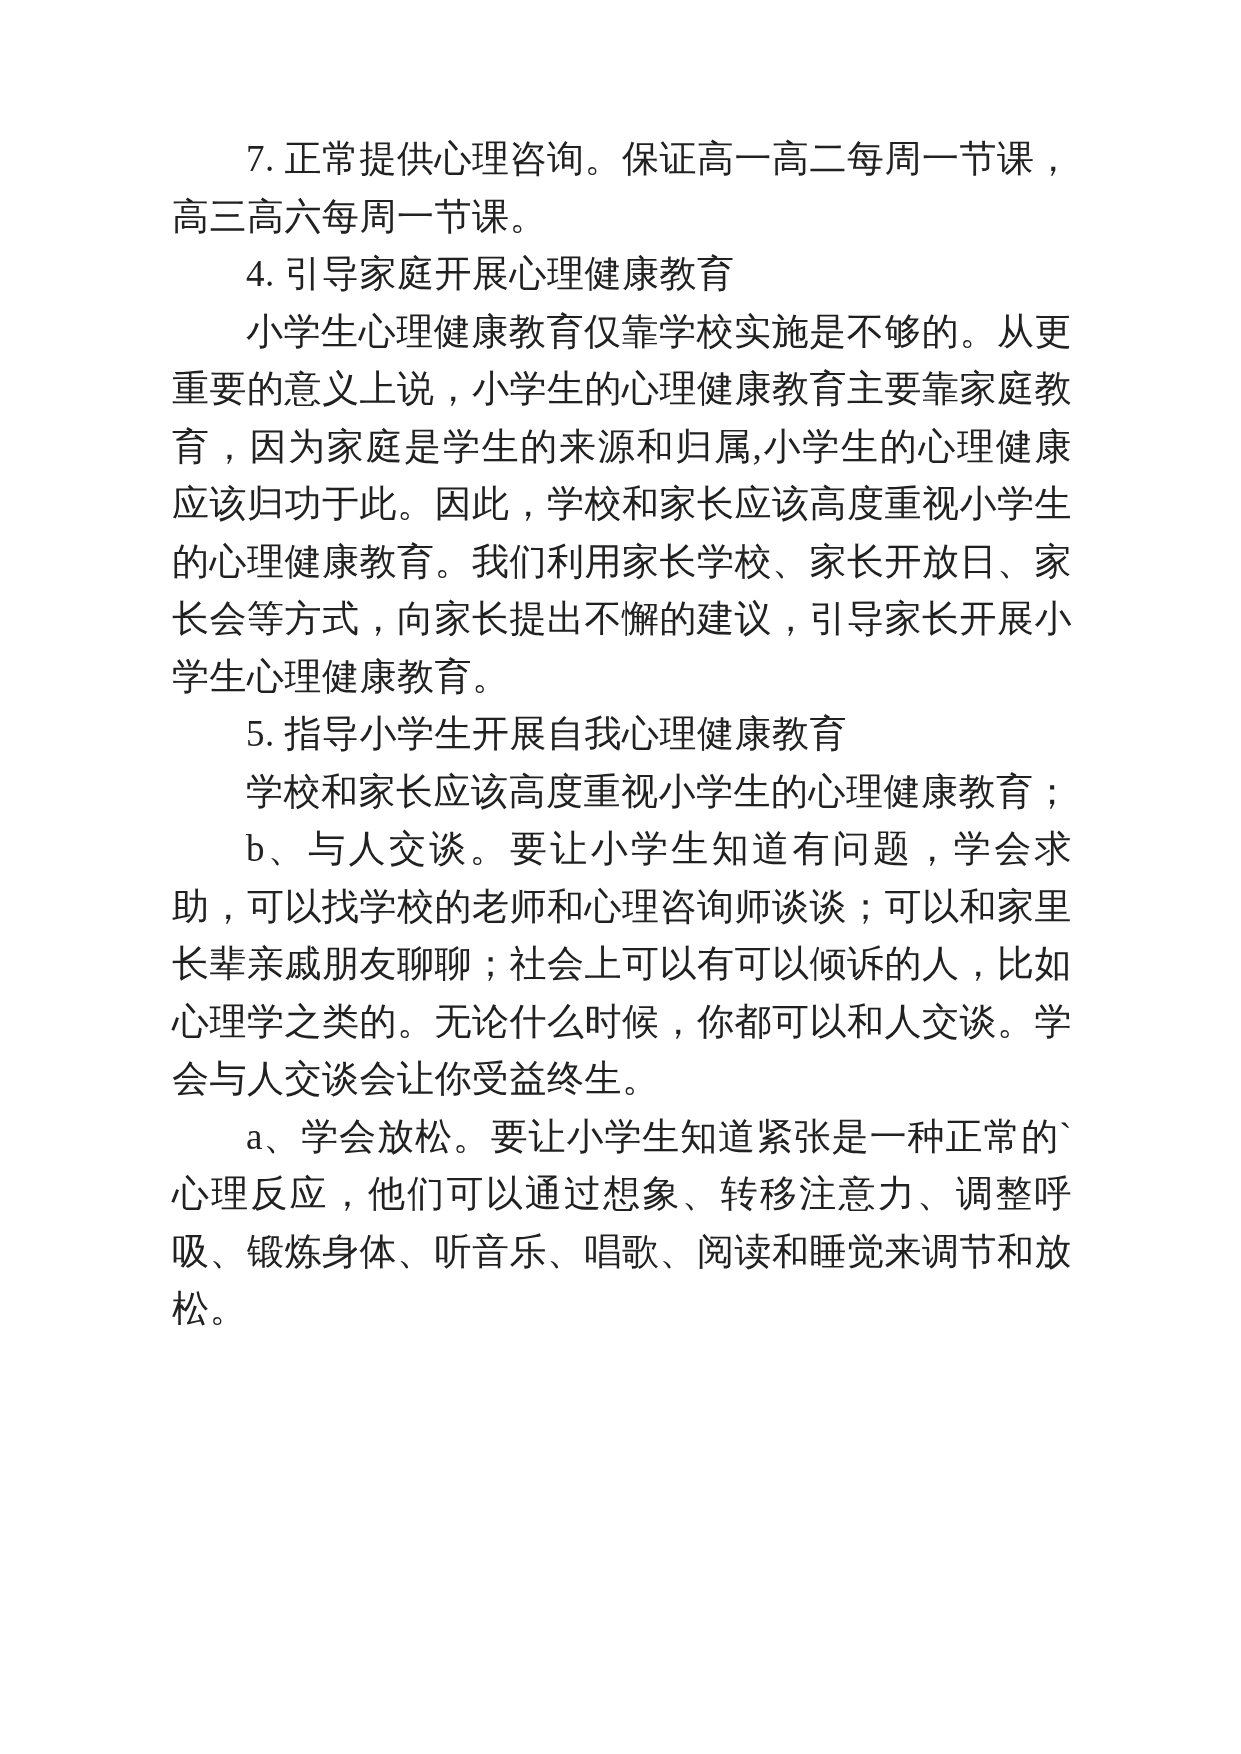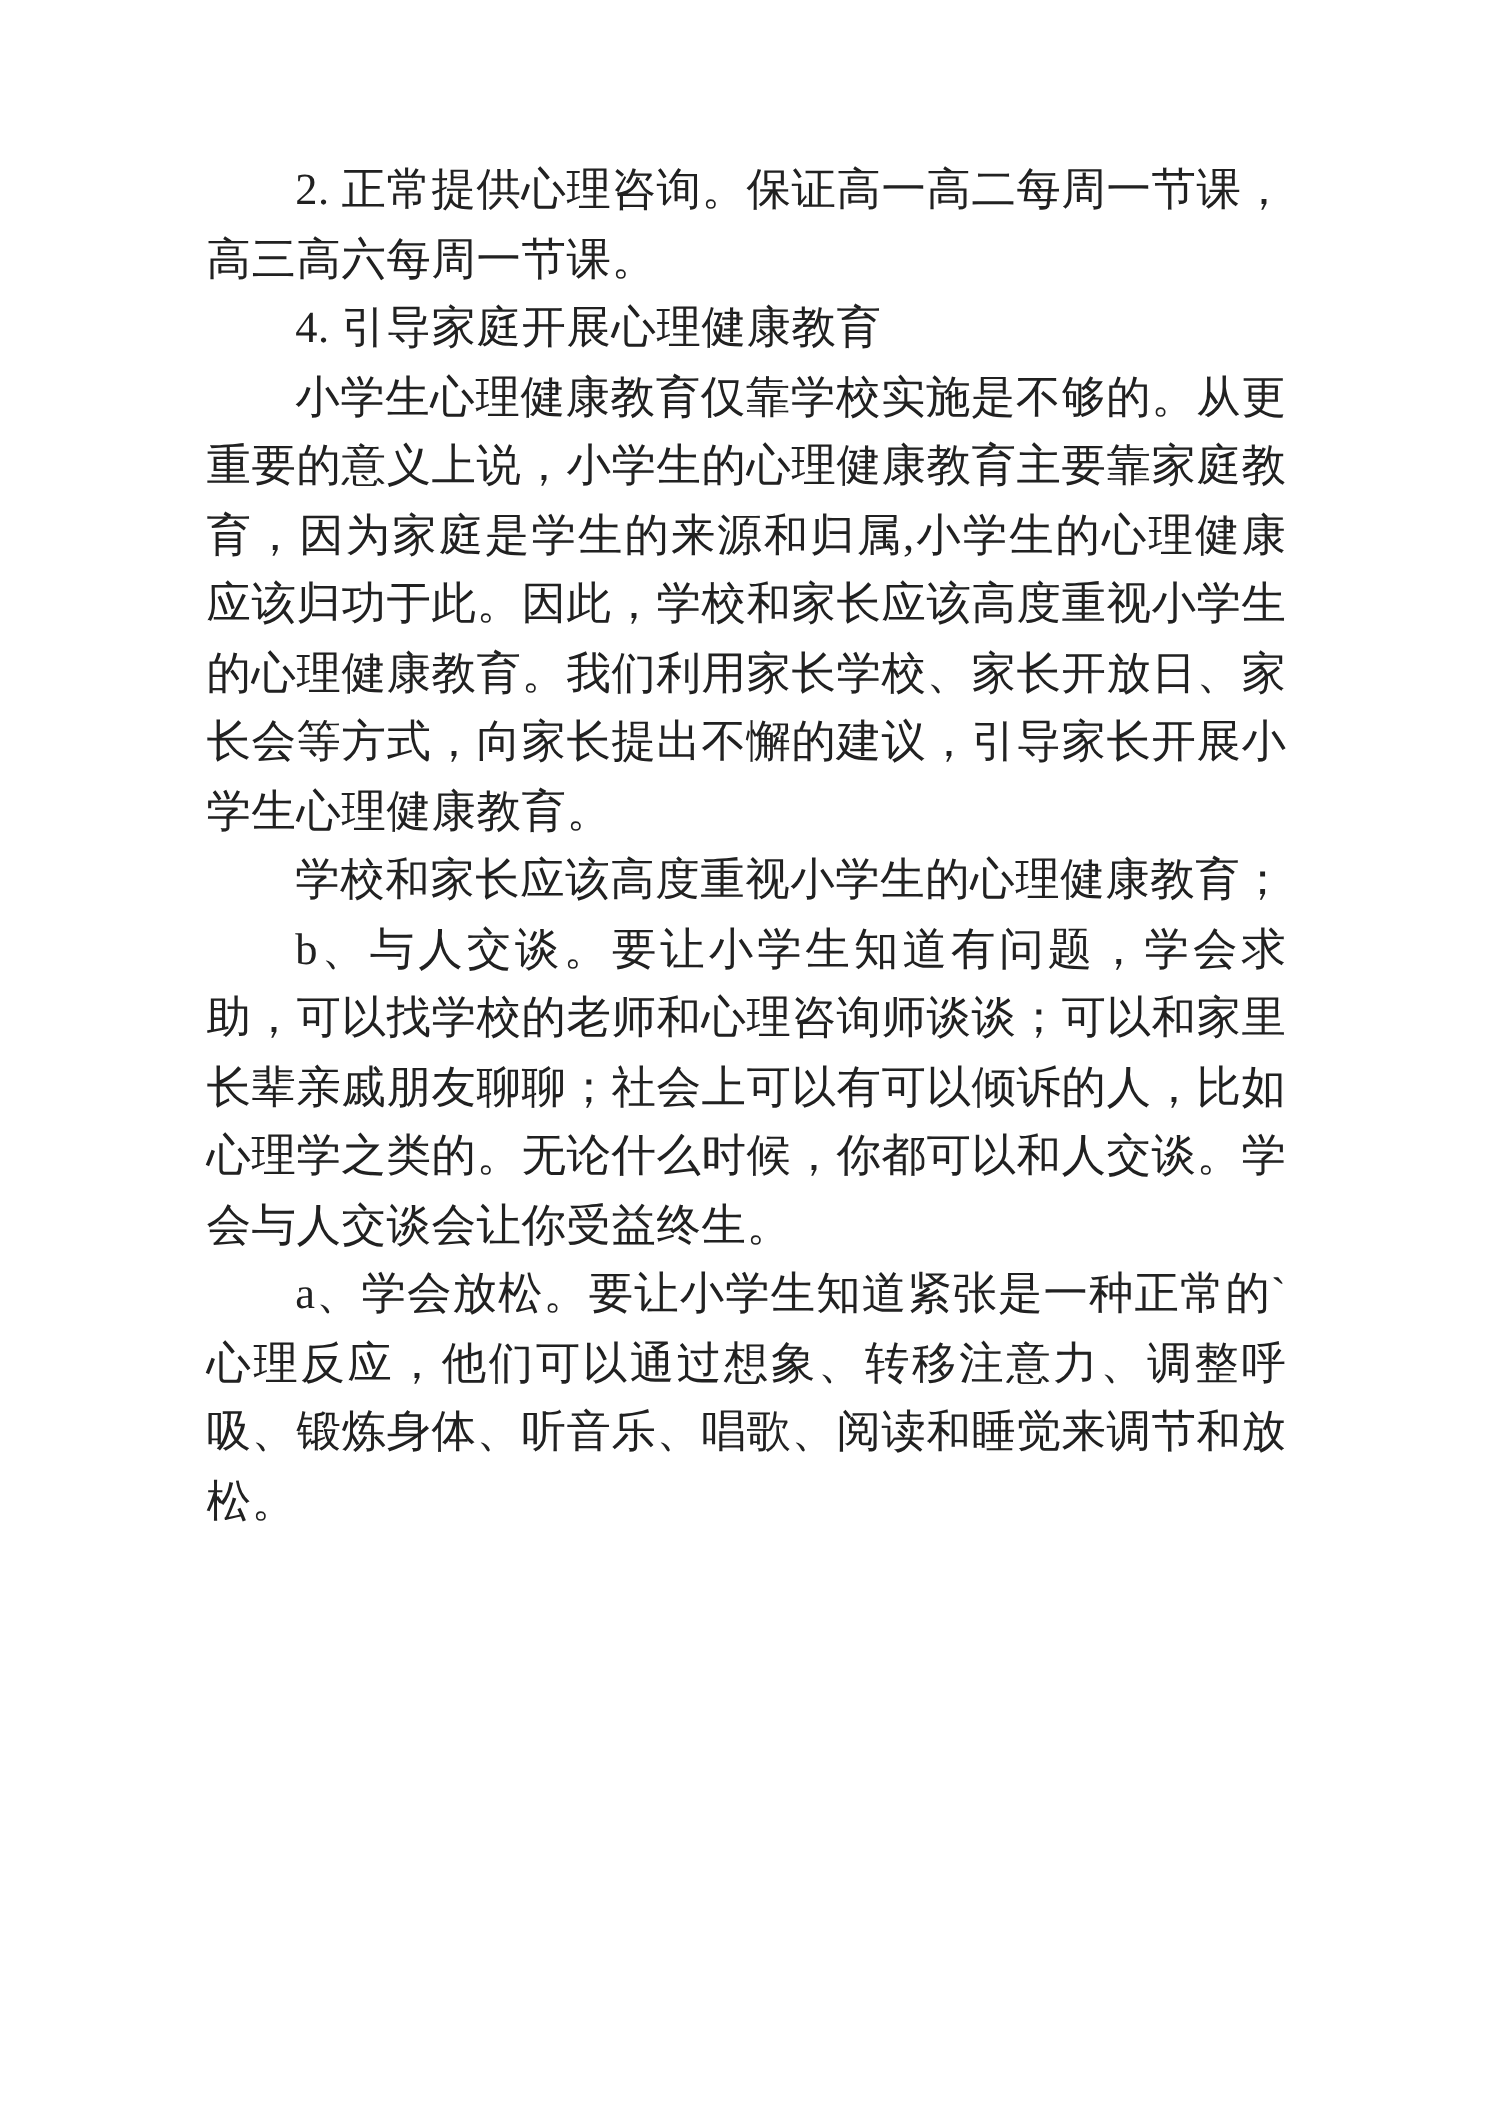--- a/index.html
+++ b/index.html
@@ -38,20 +38,21 @@
     padding: 0;
     text-indent: 2em;
     word-break: break-all;
   }
 </style>
 </head>
 <body>
 
 <div class="page">
   <div class="text-block">
-    <p>2. 正常提供心理咨询。保证高一高二每周一节课，高三高六每周一节课。</p>
+    <p>7. 正常提供心理咨询。保证高一高二每周一节课，高三高六每周一节课。</p>
     <p>4. 引导家庭开展心理健康教育</p>
     <p>小学生心理健康教育仅靠学校实施是不够的。从更重要的意义上说，小学生的心理健康教育主要靠家庭教育，因为家庭是学生的来源和归属,小学生的心理健康应该归功于此。因此，学校和家长应该高度重视小学生的心理健康教育。我们利用家长学校、家长开放日、家长会等方式，向家长提出不懈的建议，引导家长开展小学生心理健康教育。</p>
+    <p>5. 指导小学生开展自我心理健康教育</p>
     <p>学校和家长应该高度重视小学生的心理健康教育；</p>
     <p>b、与人交谈。要让小学生知道有问题，学会求助，可以找学校的老师和心理咨询师谈谈；可以和家里长辈亲戚朋友聊聊；社会上可以有可以倾诉的人，比如心理学之类的。无论什么时候，你都可以和人交谈。学会与人交谈会让你受益终生。</p>
     <p>a、学会放松。要让小学生知道紧张是一种正常的`心理反应，他们可以通过想象、转移注意力、调整呼吸、锻炼身体、听音乐、唱歌、阅读和睡觉来调节和放松。</p>
   </div>
 </div>
 
 </body></html>

